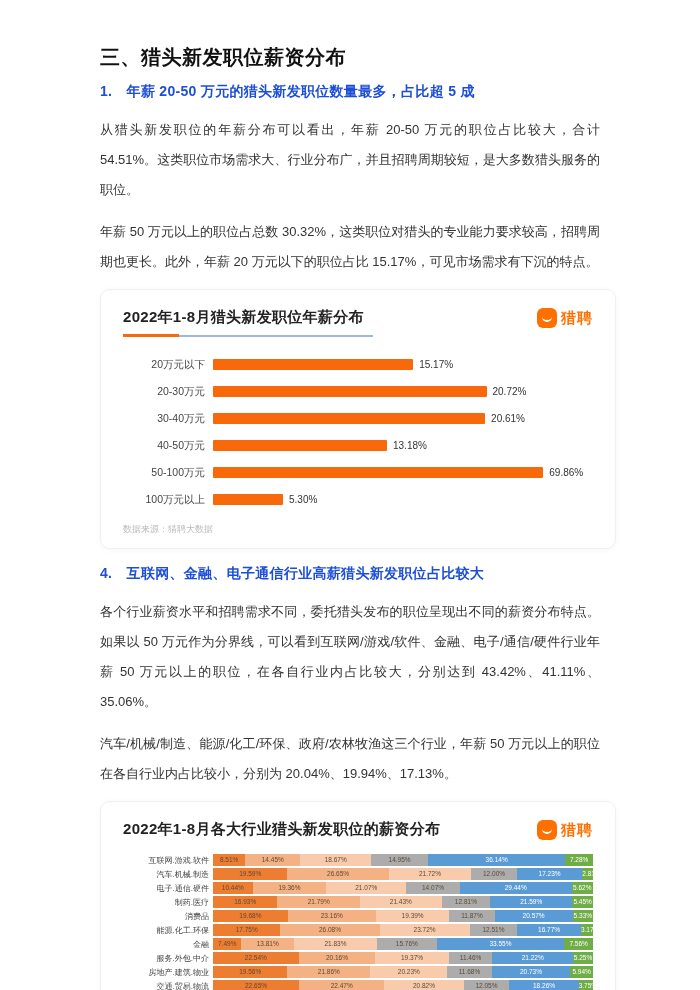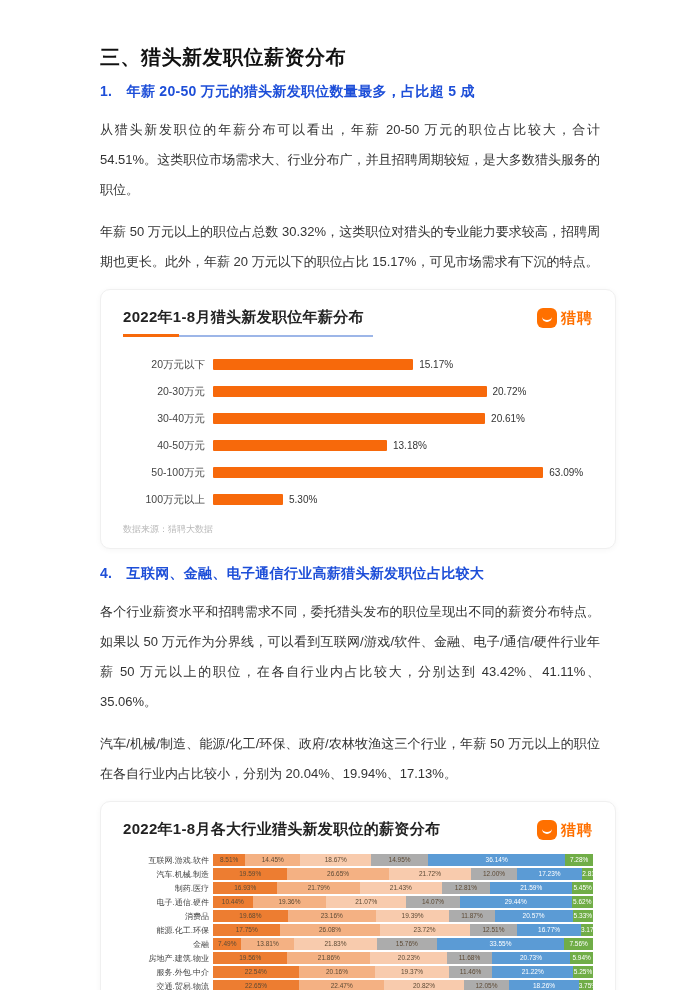--- a/index.html
+++ b/index.html
@@ -114,21 +114,21 @@
           <div class="c1-label">40-50万元</div>
           <div class="c1-track">
             <div class="c1-bar" style="width:174.0px;background:#F7690B"></div>
             <div class="c1-val">13.18%</div>
           </div>
         </div>
         <div class="c1-row">
           <div class="c1-label">50-100万元</div>
           <div class="c1-track">
             <div class="c1-bar" style="width:330.3px;background:#F7690B"></div>
-            <div class="c1-val">63.09%</div>
+            <div class="c1-val">69.86%</div>
           </div>
         </div>
         <div class="c1-row">
           <div class="c1-label">100万元以上</div>
           <div class="c1-track">
             <div class="c1-bar" style="width:70.0px;background:#F7690B"></div>
             <div class="c1-val">5.30%</div>
           </div>
         </div>
       </div>
@@ -164,42 +164,42 @@
           <div class="c2-track">
             <div class="c2-seg" style="width:19.59%;background:#ED7D31">19.59%</div>
             <div class="c2-seg" style="width:26.65%;background:#F4B183">26.65%</div>
             <div class="c2-seg" style="width:21.72%;background:#F8CBAD">21.72%</div>
             <div class="c2-seg" style="width:12%;background:#ACACAC">12.00%</div>
             <div class="c2-seg" style="width:17.23%;background:#5B9BD5">17.23%</div>
             <div class="c2-seg" style="width:2.81%;background:#70AD47">2.81%</div>
           </div>
         </div>
         <div class="c2-row">
+          <div class="c2-label">电子.通信.硬件</div>
+          <div class="c2-track">
+            <div class="c2-seg" style="width:10.44%;background:#ED7D31">10.44%</div>
+            <div class="c2-seg" style="width:19.36%;background:#F4B183">19.36%</div>
+            <div class="c2-seg" style="width:21.07%;background:#F8CBAD">21.07%</div>
+            <div class="c2-seg" style="width:14.07%;background:#ACACAC">14.07%</div>
+            <div class="c2-seg" style="width:29.44%;background:#5B9BD5">29.44%</div>
+            <div class="c2-seg" style="width:5.62%;background:#70AD47">5.62%</div>
+          </div>
+        </div>
+        <div class="c2-row">
           <div class="c2-label">制药.医疗</div>
           <div class="c2-track">
             <div class="c2-seg" style="width:16.93%;background:#ED7D31">16.93%</div>
             <div class="c2-seg" style="width:21.79%;background:#F4B183">21.79%</div>
             <div class="c2-seg" style="width:21.43%;background:#F8CBAD">21.43%</div>
             <div class="c2-seg" style="width:12.81%;background:#ACACAC">12.81%</div>
             <div class="c2-seg" style="width:21.59%;background:#5B9BD5">21.59%</div>
             <div class="c2-seg" style="width:5.45%;background:#70AD47">5.45%</div>
           </div>
         </div>
         <div class="c2-row">
-          <div class="c2-label">电子.通信.硬件</div>
-          <div class="c2-track">
-            <div class="c2-seg" style="width:10.44%;background:#ED7D31">10.44%</div>
-            <div class="c2-seg" style="width:19.36%;background:#F4B183">19.36%</div>
-            <div class="c2-seg" style="width:21.07%;background:#F8CBAD">21.07%</div>
-            <div class="c2-seg" style="width:14.07%;background:#ACACAC">14.07%</div>
-            <div class="c2-seg" style="width:29.44%;background:#5B9BD5">29.44%</div>
-            <div class="c2-seg" style="width:5.62%;background:#70AD47">5.62%</div>
-          </div>
-        </div>
-        <div class="c2-row">
           <div class="c2-label">消费品</div>
           <div class="c2-track">
             <div class="c2-seg" style="width:19.68%;background:#ED7D31">19.68%</div>
             <div class="c2-seg" style="width:23.16%;background:#F4B183">23.16%</div>
             <div class="c2-seg" style="width:19.39%;background:#F8CBAD">19.39%</div>
             <div class="c2-seg" style="width:11.87%;background:#ACACAC">11.87%</div>
             <div class="c2-seg" style="width:20.57%;background:#5B9BD5">20.57%</div>
             <div class="c2-seg" style="width:5.33%;background:#70AD47">5.33%</div>
           </div>
         </div>
@@ -219,42 +219,42 @@
           <div class="c2-track">
             <div class="c2-seg" style="width:7.49%;background:#ED7D31">7.49%</div>
             <div class="c2-seg" style="width:13.81%;background:#F4B183">13.81%</div>
             <div class="c2-seg" style="width:21.83%;background:#F8CBAD">21.83%</div>
             <div class="c2-seg" style="width:15.76%;background:#ACACAC">15.76%</div>
             <div class="c2-seg" style="width:33.55%;background:#5B9BD5">33.55%</div>
             <div class="c2-seg" style="width:7.56%;background:#70AD47">7.56%</div>
           </div>
         </div>
         <div class="c2-row">
+          <div class="c2-label">服务.外包.中介</div>
+          <div class="c2-track">
+            <div class="c2-seg" style="width:22.54%;background:#ED7D31">22.54%</div>
+            <div class="c2-seg" style="width:20.16%;background:#F4B183">20.16%</div>
+            <div class="c2-seg" style="width:19.37%;background:#F8CBAD">19.37%</div>
+            <div class="c2-seg" style="width:11.46%;background:#ACACAC">11.46%</div>
+            <div class="c2-seg" style="width:21.22%;background:#5B9BD5">21.22%</div>
+            <div class="c2-seg" style="width:5.25%;background:#70AD47">5.25%</div>
+          </div>
+        </div>
+        <div class="c2-row">
           <div class="c2-label">房地产.建筑.物业</div>
           <div class="c2-track">
             <div class="c2-seg" style="width:19.56%;background:#ED7D31">19.56%</div>
             <div class="c2-seg" style="width:21.86%;background:#F4B183">21.86%</div>
             <div class="c2-seg" style="width:20.23%;background:#F8CBAD">20.23%</div>
             <div class="c2-seg" style="width:11.68%;background:#ACACAC">11.68%</div>
             <div class="c2-seg" style="width:20.73%;background:#5B9BD5">20.73%</div>
             <div class="c2-seg" style="width:5.94%;background:#70AD47">5.94%</div>
           </div>
         </div>
         <div class="c2-row">
-          <div class="c2-label">服务.外包.中介</div>
-          <div class="c2-track">
-            <div class="c2-seg" style="width:22.54%;background:#ED7D31">22.54%</div>
-            <div class="c2-seg" style="width:20.16%;background:#F4B183">20.16%</div>
-            <div class="c2-seg" style="width:19.37%;background:#F8CBAD">19.37%</div>
-            <div class="c2-seg" style="width:11.46%;background:#ACACAC">11.46%</div>
-            <div class="c2-seg" style="width:21.22%;background:#5B9BD5">21.22%</div>
-            <div class="c2-seg" style="width:5.25%;background:#70AD47">5.25%</div>
-          </div>
-        </div>
-        <div class="c2-row">
           <div class="c2-label">交通.贸易.物流</div>
           <div class="c2-track">
             <div class="c2-seg" style="width:22.65%;background:#ED7D31">22.65%</div>
             <div class="c2-seg" style="width:22.47%;background:#F4B183">22.47%</div>
             <div class="c2-seg" style="width:20.82%;background:#F8CBAD">20.82%</div>
             <div class="c2-seg" style="width:12.05%;background:#ACACAC">12.05%</div>
             <div class="c2-seg" style="width:18.26%;background:#5B9BD5">18.26%</div>
             <div class="c2-seg" style="width:3.75%;background:#70AD47">3.75%</div>
           </div>
         </div>

